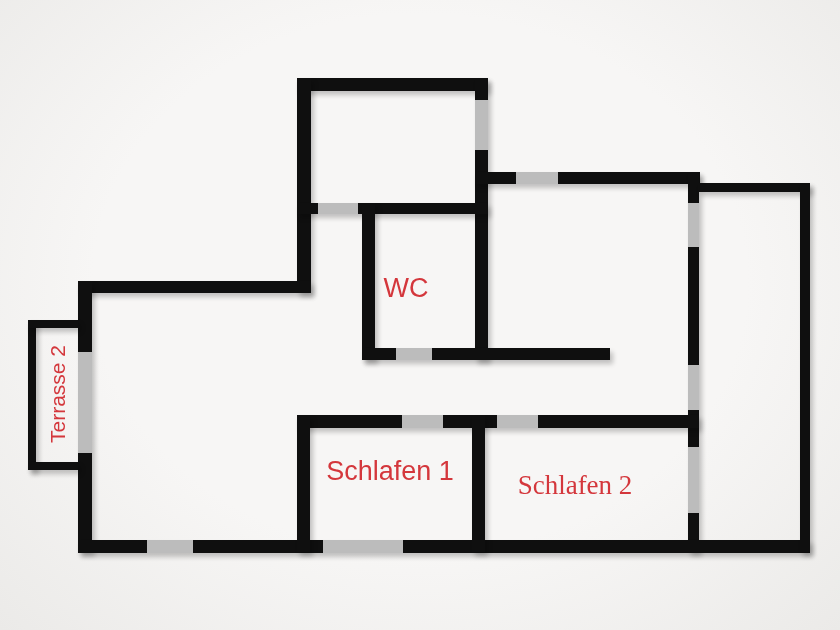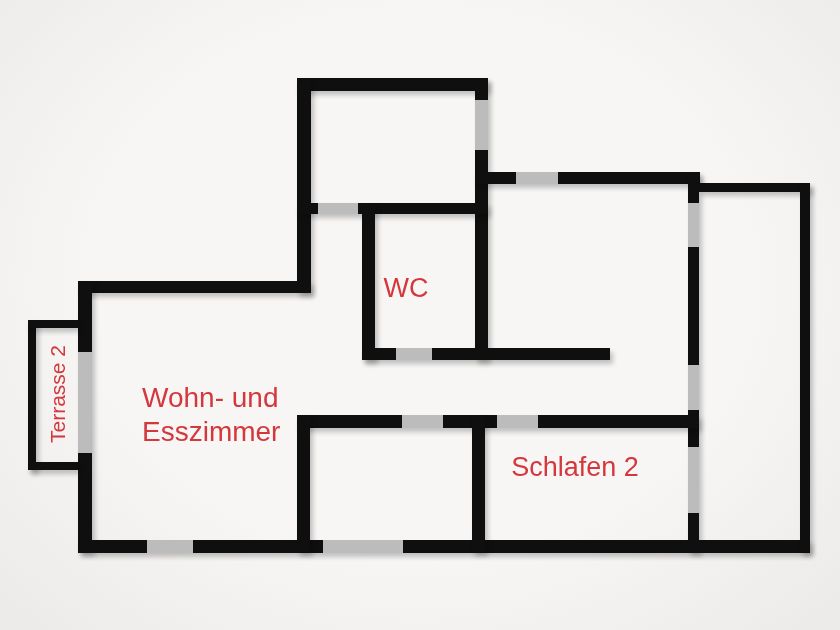--- a/index.html
+++ b/index.html
@@ -78,25 +78,22 @@
   <div class="opening" style="left:78px;  top:352px; width:14px; height:101px;"></div>
   <div class="opening" style="left:147px; top:540px; width:46px; height:13px;"></div>
   <div class="opening" style="left:323px; top:540px; width:80px; height:13px;"></div>
   <div class="opening" style="left:402px; top:415px; width:41px; height:13px;"></div>
   <div class="opening" style="left:497px; top:415px; width:41px; height:13px;"></div>
 
 
 
   <div class="room-label center" style="left:343px; top:273px; width:126px;">WC</div>
 
-  <div class="room-label two-line" style="left:142px; top:381px;">
-    <div>Wohn- und</div>
-    <div>Esszimmer</div>
-  </div>
 
+  <div class="room-label center" style="left:310px; top:456px; width:160px;">Schlafen 1</div>
 
-  <div class="room-label center" style="left:495px; top:452px; width:160px;">Schlafen 2</div>
+  <div class="room-label center" style="left:495px; top:470px; width:160px;font-family:Liberation Serif, serif;">Schlafen 2</div>
 
 
 
   <div class="room-label small rotated" style="left:58px; top:394px;">Terrasse 2</div>
 
 </div>
 
 </body></html>

